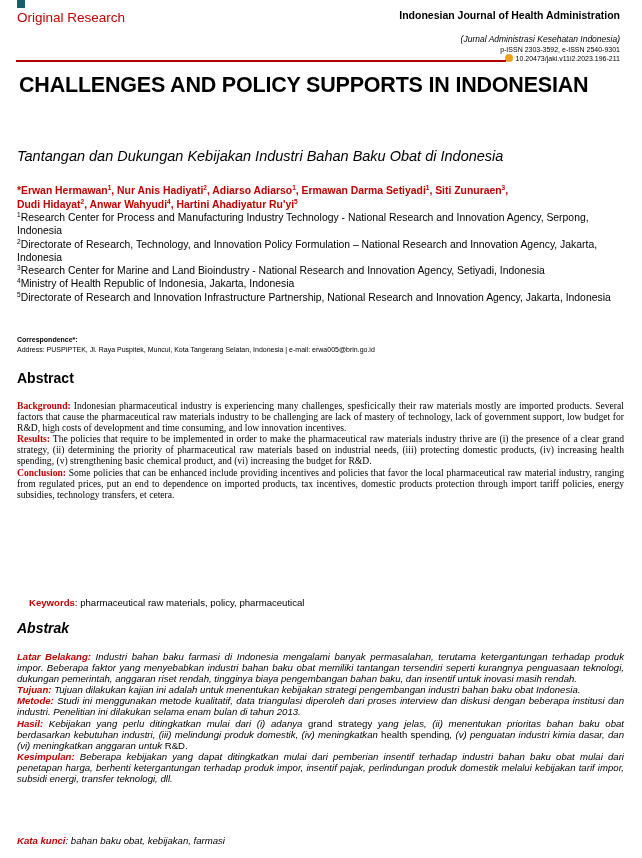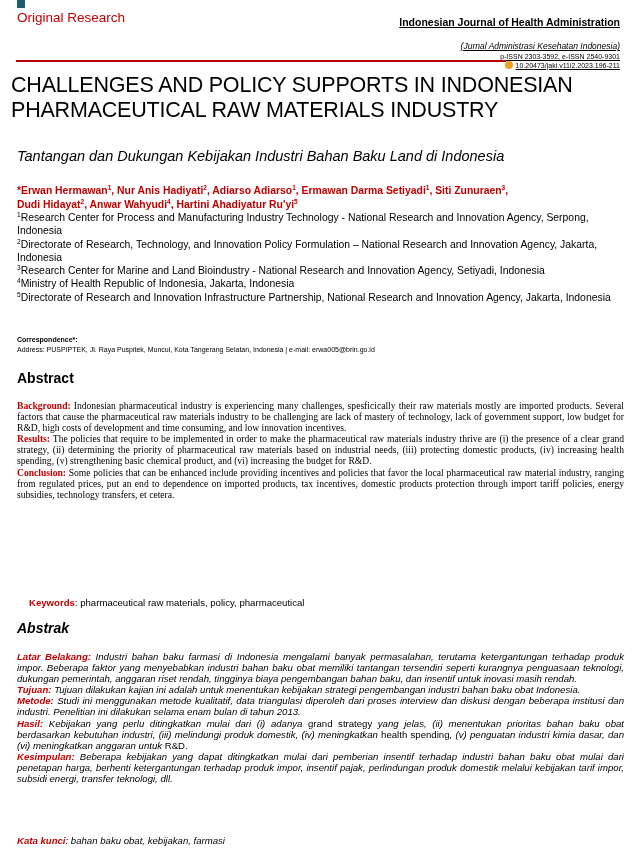--- a/index.html
+++ b/index.html
@@ -1,27 +1,27 @@
 <!DOCTYPE html>
 <html><head>
 <meta charset="utf-8">
 <style>
   html, body { margin:0; padding:0; background:#ffffff; }
   body { width:642px; height:858px; overflow:hidden; position:relative; font-family:"Liberation Sans", sans-serif; color:#000; }
   .abs { position:absolute; }
   .teal-mark { left:17px; top:0px; width:8px; height:8px; background:#1a5e6e; }
   .section-label { left:17px; top:10px; font-size:13.5px; font-weight:normal; color:#c00000; }
-  .journal { right:22px; top:16px; text-align:right;text-decoration:underline; }
+  .journal { right:22px; top:9px; text-align:right; }
   .journal .jname { font-size:10.5px; font-weight:bold; }
   .journal .jsub { font-size:8.5px; font-style:italic; margin-top:13px; }
   .journal .issn { font-size:7px; margin-top:2px; }
   .journal .doi { font-size:7px; margin-top:1px; display:flex; align-items:center; justify-content:flex-end; gap:3px; }
   .doi-icon { width:8px; height:8px; border-radius:50%; background:#f0a020; display:inline-block; }
   .header-rule { left:16px; top:60px; width:490px; height:2px; background:#b00000; }
-  .title { left:11px; top:73px; width:610px; font-size:21.5px; font-weight:normal; line-height:25px; letter-spacing:-0.2px; }
+  .title { left:19px; top:73px; width:610px; font-size:21.5px; font-weight:bold; line-height:25px; letter-spacing:-0.2px; }
   .subtitle { left:17px; top:148px; font-size:14.5px; font-style:italic; }
   .authors { left:17px; top:184px; width:610px; font-size:10.4px; font-weight:bold; color:#c00000; line-height:13.5px; }
   .authors sup, .affil sup { font-size:6.5px; vertical-align:super; line-height:0; }
   .affils { left:17px; top:211px; width:610px; font-size:10.4px; line-height:13.3px; }
   .corr { left:17px; top:335px; width:610px; font-size:7px; line-height:9.5px; }
   .corr .clabel { font-weight:bold; }
   .h-abstract { left:17px; top:370px; font-size:14px; font-weight:bold; }
   .h-abstrak { left:17px; top:620px; font-size:14px; font-weight:bold; font-style:italic; }
   .abstract-body { left:17px; top:400px; width:607px; font-size:9.6px; line-height:11.1px; text-align:justify;font-family:Liberation Serif, serif; }
   .abstrak-body { left:17px; top:651px; width:607px; font-size:9.6px; line-height:11.1px; text-align:justify; font-style:italic; }
@@ -44,24 +44,23 @@
   <div class="doi">
     <span class="doi-icon"></span>
     <span>10.20473/jaki.v11i2.2023.196-211</span>
   </div>
 </div>
 
 <div class="abs header-rule"></div>
 
 <div class="abs title">
   <div>CHALLENGES AND POLICY SUPPORTS IN INDONESIAN</div>
-  <div>PHARMACEUTICAL RAW MATERIALS INDUSTRY</div>
 </div>
 
-<div class="abs subtitle">Tantangan dan Dukungan Kebijakan Industri Bahan Baku Land di Indonesia</div>
+<div class="abs subtitle">Tantangan dan Dukungan Kebijakan Industri Bahan Baku Obat di Indonesia</div>
 
 <div class="abs authors">
   <span><span>*Erwan Hermawan</span><sup>1</sup><span>, </span></span><span><span>Nur Anis Hadiyati</span><sup>2</sup><span>, </span></span><span><span>Adiarso Adiarso</span><sup>1</sup><span>, </span></span><span><span>Ermawan Darma Setiyadi</span><sup>1</sup><span>, </span></span><span><span>Siti Zunuraen</span><sup>3</sup><span>, </span></span><br><span><span>Dudi Hidayat</span><sup>2</sup><span>, </span></span><span><span>Anwar Wahyudi</span><sup>4</sup><span>, </span></span><span><span>Hartini Ahadiyatur Ru'yi</span><sup>5</sup><span></span></span>
 </div>
 
 <div class="abs affils">
   <div class="affil"><sup>1</sup><span>Research Center for Process and Manufacturing Industry Technology - National Research and Innovation Agency, Serpong, Indonesia</span></div>
   <div class="affil"><sup>2</sup><span>Directorate of Research, Technology, and Innovation Policy Formulation – National Research and Innovation Agency, Jakarta, Indonesia</span></div>
   <div class="affil"><sup>3</sup><span>Research Center for Marine and Land Bioindustry - National Research and Innovation Agency, Setiyadi, Indonesia</span></div>
   <div class="affil"><sup>4</sup><span>Ministry of Health Republic of Indonesia, Jakarta, Indonesia</span></div>

